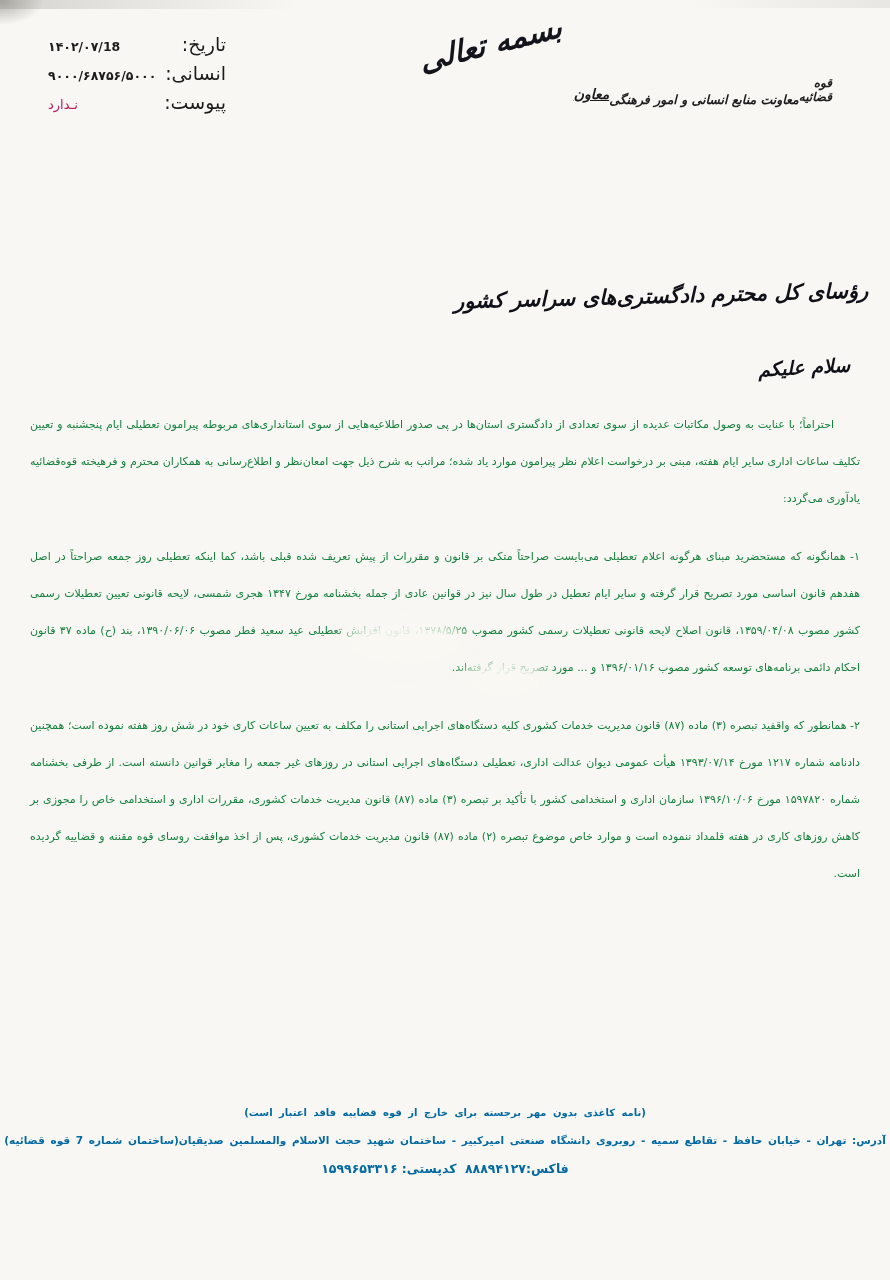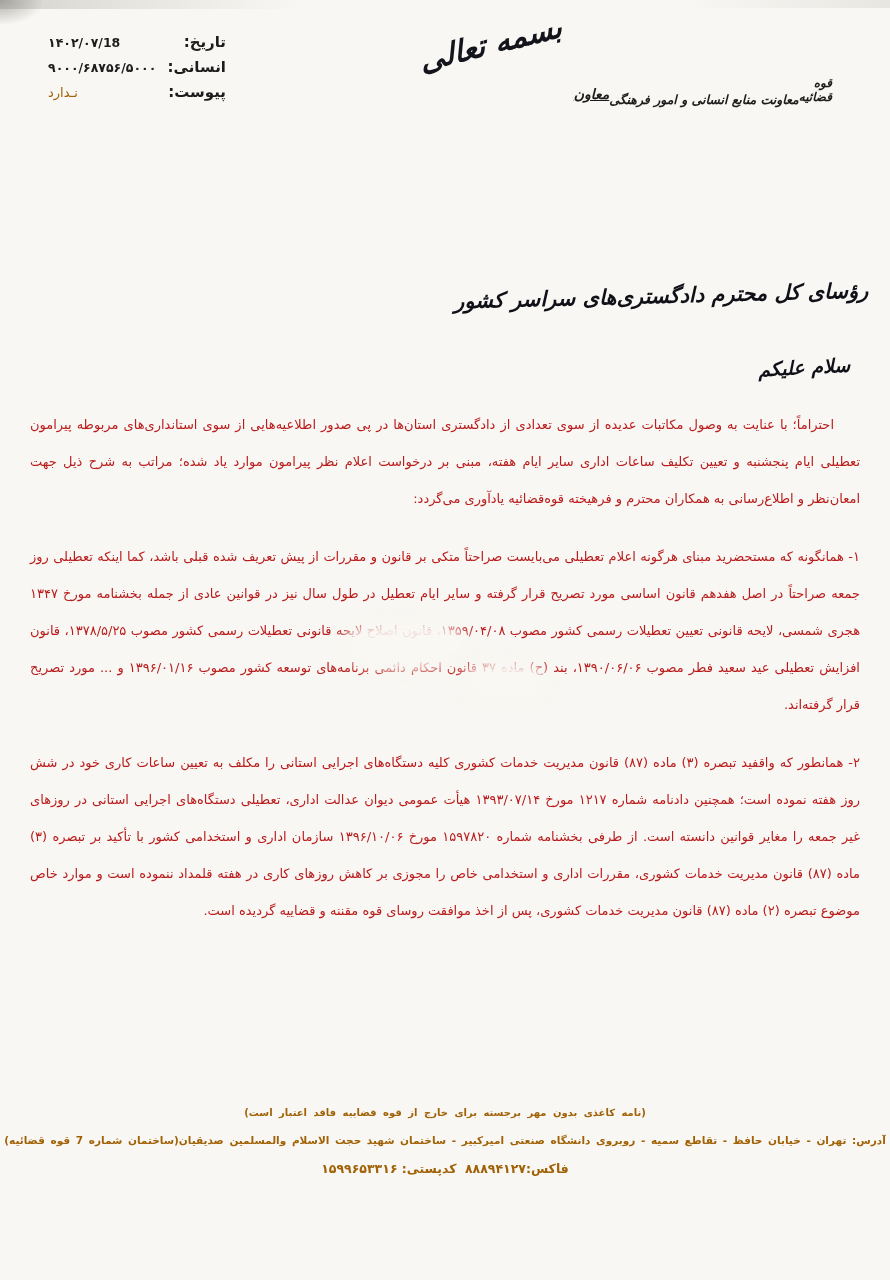--- a/index.html
+++ b/index.html
@@ -31,23 +31,23 @@
     position:absolute;top:0;right:0;width:200px;height:8px;
     background:linear-gradient(270deg,#cfcdc8 0%,rgba(207,205,200,0) 100%);
     opacity:.4;
   }
   
   .meta{
     position:absolute;top:33px;left:48px;width:178px;
     display:flex;flex-direction:column;gap:7px;
   }
   .meta-row{display:flex;justify-content:space-between;align-items:baseline;}
-  .meta-label{font-weight:bold;font-size:15px;}
+  .meta-label{font-weight:normal;font-size:19px;}
   .meta-value{font-weight:bold;font-size:12.5px;letter-spacing:.5px;direction:ltr;}
-  .meta-value.light{font-weight:normal;color:#a16207;font-size:13px;}
+  .meta-value.light{font-weight:normal;color:#be185d;font-size:13px;}
   
   .bismillah{
     position:absolute;top:26px;left:406px;width:170px;
     font-size:30px;font-weight:bold;font-style:italic;
     transform:rotate(-14deg) skewX(-6deg);
     text-align:center;color:#14141c;
   }
   
   .emblem{
     position:absolute;top:14px;right:58px;width:160px;
@@ -69,39 +69,39 @@
     font-size:19px;font-weight:bold;font-style:italic;
     transform:rotate(-3deg);
     color:#101018;
   }
   
   .body-text{
     position:absolute;top:406px;right:30px;left:30px;
   }
   .body-text p{
     margin:0 0 21px 0;
-    font-size:13px;
+    font-size:11px;
     line-height:37px;
     text-align:justify;
-    color:#b91c1c;
+    color:#15803d;
   }
   .body-text p.indent{text-indent:26px;}
   
   .smudge{
     position:absolute;background:rgba(248,247,243,.9);
     border-radius:50%;
     box-shadow:0 0 14px 10px rgba(248,247,243,.9);
     pointer-events:none;
   }
   .smudge-1{top:628px;left:350px;width:110px;height:34px;}
   .smudge-2{top:668px;left:470px;width:70px;height:28px;}
   
   .footer{
     position:absolute;top:1100px;left:0;right:0;
-    text-align:center;font-weight:bold;color:#a16207;
+    text-align:center;font-weight:bold;color:#0369a1;
   }
   .footer .f1{font-size:10px;line-height:26px;word-spacing:3px;}
   .footer .f2{font-size:10.5px;line-height:28px;word-spacing:2px;}
   .footer .f3{font-size:12.5px;line-height:30px;direction:rtl;}
   .footer .f3 .seg{margin:0 2px;}
 </style>
 </head>
 <body>
 
 <div class="page">

